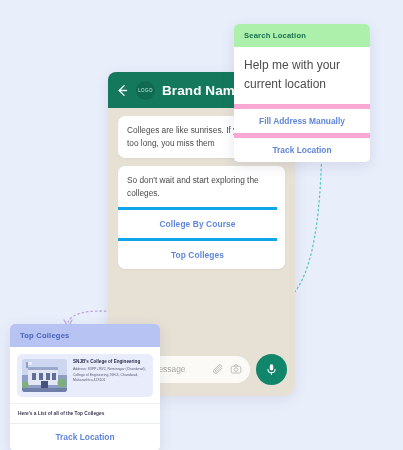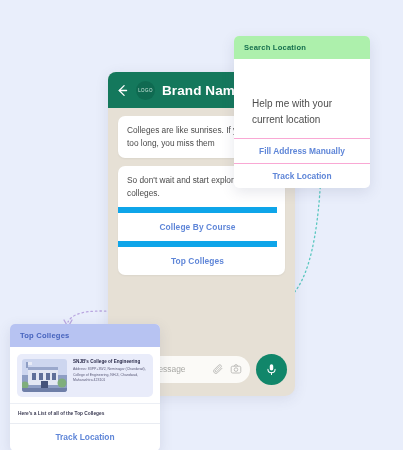--- a/index.html
+++ b/index.html
@@ -91,21 +91,21 @@
   .bubble.menu {
     padding: 8px 8px 0 0;
   }
   .bubble.menu .menu-text {
     padding: 0 9px 8px 9px;
     font-size: 8.3px;
     line-height: 1.55;
     color: #4a4a4a;
   }
   .menu-option {
-    border-top: 6px solid #0ea5e9;
+    border-top: 3px solid #0ea5e9;
     text-align: center;
     color: #5f86d8;
     font-size: 8.4px;
     font-weight: bold;
     padding: 7.5px 4px;
     letter-spacing: .1px;
   }
 
   .input-bar {
     position: absolute;
@@ -152,44 +152,43 @@
     justify-content: center;
     flex: 0 0 auto;
     border: none;
     padding: 0;
   }
 
   
   .search-card {
     position: absolute;
     left: 234px;
-    top: 36px;
+    top: 24px;
     width: 136px;
     background: #ffffff;
     border-radius: 5px;
     overflow: hidden;
     box-shadow: 0 4px 14px rgba(60,70,110,0.13);
   }
   .search-card-header {
     background: #adf0ac;
     padding: 7px 10px;
     font-size: 7.6px;
     font-weight: bold;
     color: #166f4e;
     letter-spacing: .2px;
   }
   .search-card-body {
-    padding: 9px 10px 10px 18px;
-    font-size: 10px;
+    padding: 9px 10px 10px 10px;
+    font-size: 12px;
     line-height: 1.6;
     color: #4d4d4d;
-    margin-top: 28px;
   }
   .search-card-option {
-    border-top: 1px solid #f9a8d4;
+    border-top: 5px solid #f9a8d4;
     text-align: center;
     color: #5f86d8;
     font-size: 8.4px;
     font-weight: bold;
     padding: 7px 4px;
   }
 
   
   .top-card {
     position: absolute;

